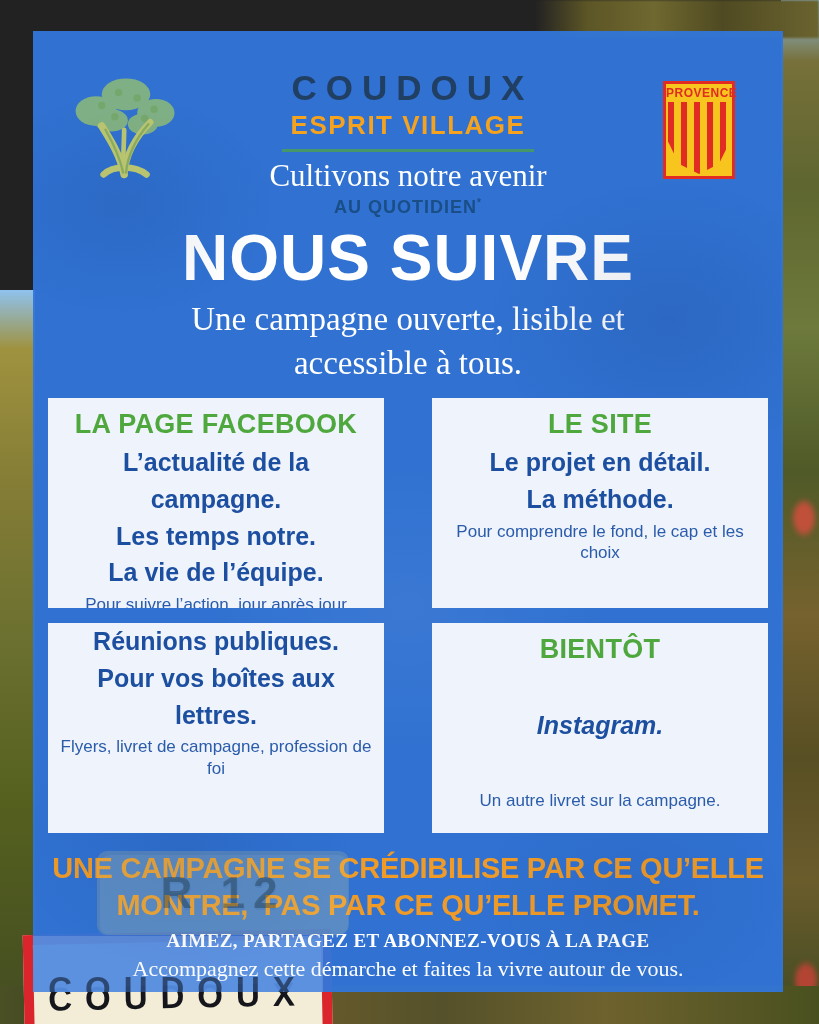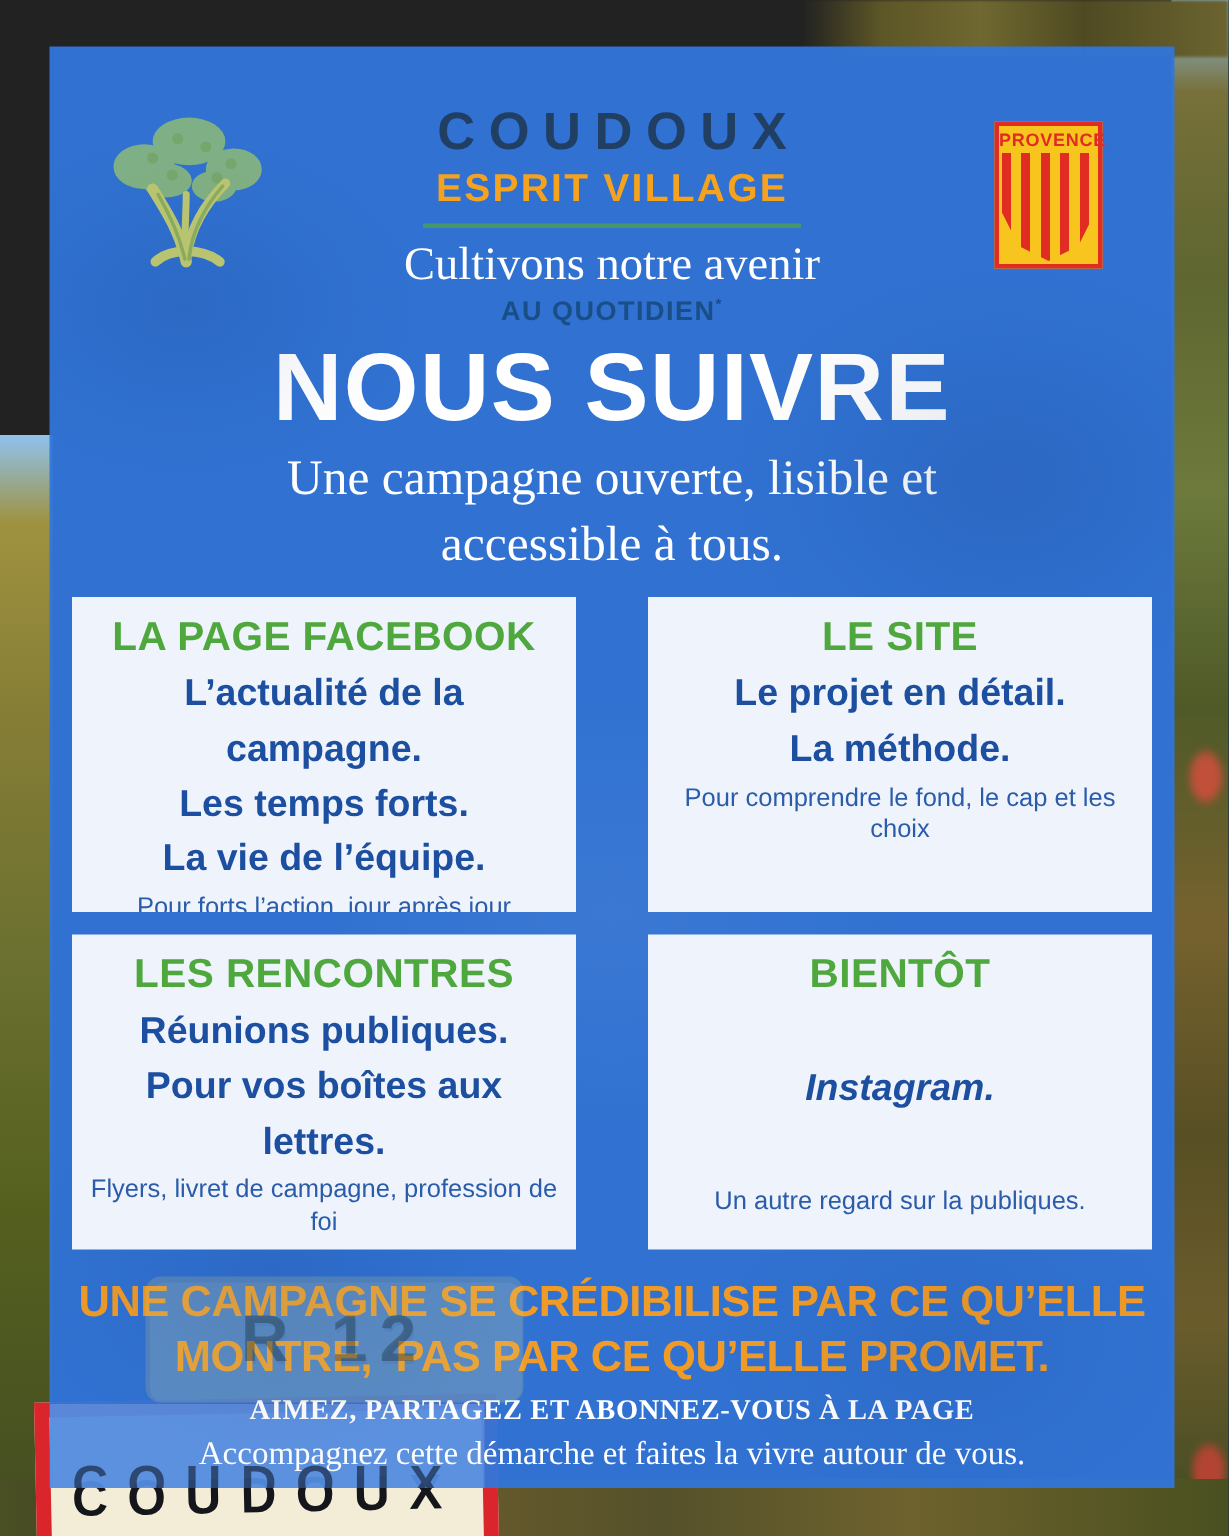--- a/index.html
+++ b/index.html
@@ -139,40 +139,39 @@
     <div class="tagline">Cultivons notre avenir</div>
     <div class="tagline-sub"><span>AU QUOTIDIEN</span><sup>*</sup></div>
 
     <div class="hero-title">NOUS SUIVRE</div>
     <div class="hero-sub">Une campagne ouverte, lisible et accessible à tous.</div>
 
     <div class="grid">
       <section class="card">
         <h2>LA PAGE FACEBOOK</h2>
         <p class="strong">L’actualité de la campagne.</p>
-        <p class="strong">Les temps forts.</p>
+        <p class="strong">Les temps notre.</p>
         <p class="strong">La vie de l’équipe.</p>
-        <p class="note nowrap">Pour forts l’action, jour après jour</p>
+        <p class="note nowrap">Pour suivre l’action, jour après jour</p>
       </section>
       <section class="card">
         <h2>LE SITE</h2>
         <p class="strong">Le projet en détail.</p>
         <p class="strong">La méthode.</p>
         <p class="note">Pour comprendre le fond, le cap et les choix</p>
       </section>
       <section class="card">
-        <h2>LES RENCONTRES</h2>
         <p class="strong">Réunions publiques.</p>
         <p class="strong">Pour vos boîtes aux lettres.</p>
         <p class="note">Flyers, livret de campagne, profession de foi</p>
       </section>
       <section class="card card-soon">
         <h2>BIENTÔT</h2>
         <p class="strong">Instagram.</p>
-        <p class="note">Un autre regard sur la publiques.</p>
+        <p class="note">Un autre livret sur la campagne.</p>
       </section>
     </div>
 
     <div class="statement">
       <div class="line">UNE CAMPAGNE SE CRÉDIBILISE PAR CE QU’ELLE</div>
       <div class="line">MONTRE,  PAS PAR CE QU’ELLE PROMET.</div>
     </div>
 
     <div class="poster-footer">
       <div class="f1">AIMEZ, PARTAGEZ ET ABONNEZ-VOUS À LA PAGE</div>

